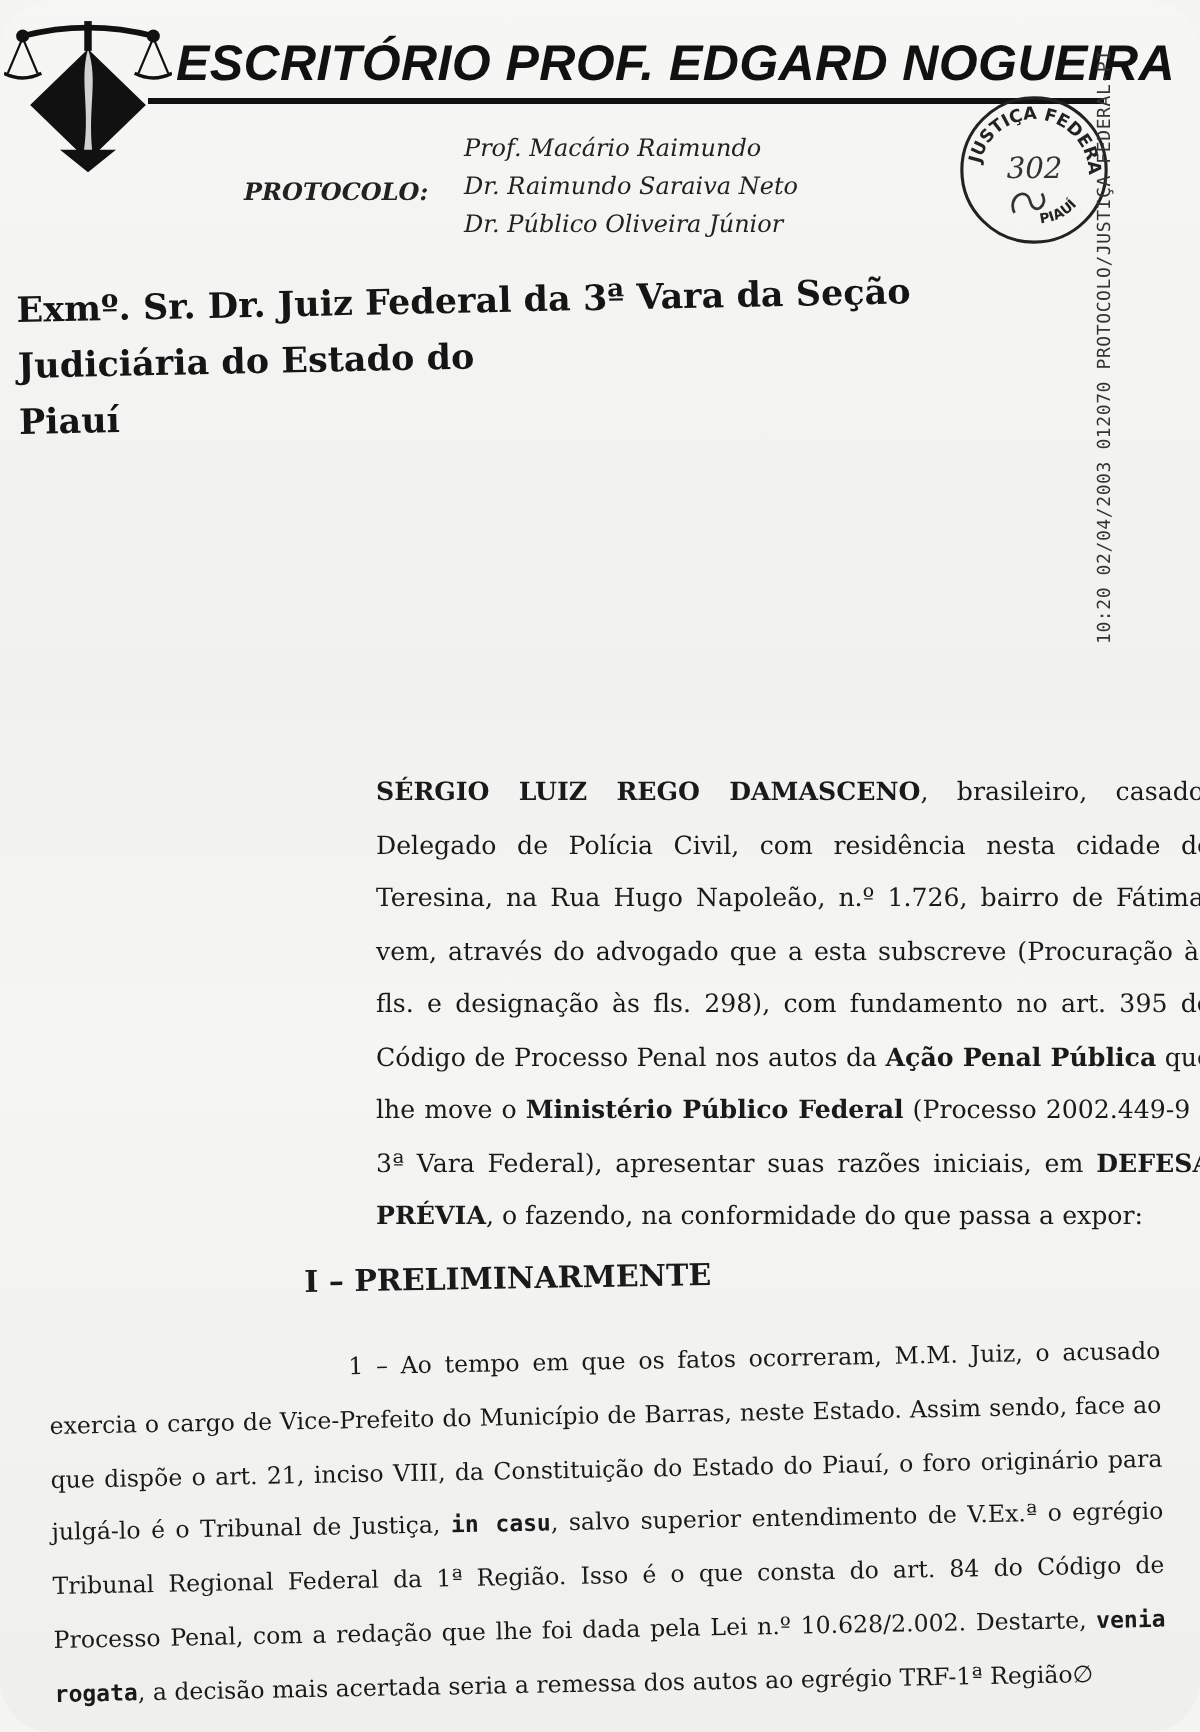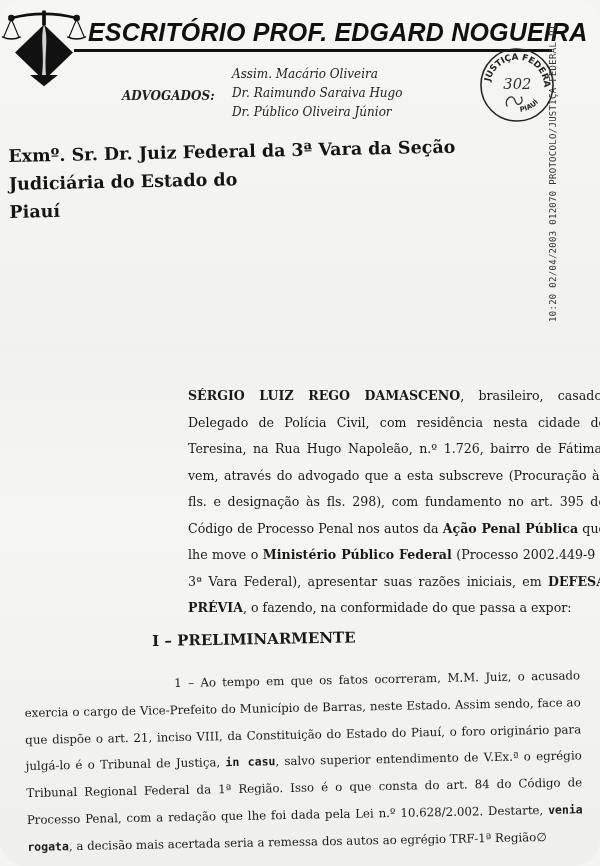--- a/index.html
+++ b/index.html
@@ -62,23 +62,23 @@
     <circle cx="80" cy="15" r="3.5" fill="#111"></circle>
     <path d="M10,16 L2,35 M10,16 L18,35" stroke="#111" stroke-width="1.2"></path>
     <path d="M0,35 Q10,40 20,35" stroke="#111" stroke-width="1.8" fill="none"></path>
     <path d="M80,16 L72,35 M80,16 L88,35" stroke="#111" stroke-width="1.2"></path>
     <path d="M70,35 Q80,40 90,35" stroke="#111" stroke-width="1.8" fill="none"></path>
   </svg>
 
   <div class="firm-title">ESCRITÓRIO PROF. EDGARD NOGUEIRA</div>
   <div class="firm-rule"></div>
 
-  <div class="advogados-label">ADVOGADOS:</div>
-  <div class="lawyer l1">Assim. Macário Oliveira</div>
-  <div class="lawyer l2">Dr. Raimundo Saraiva Hugo</div>
+  <div class="advogados-label">PROTOCOLO:</div>
+  <div class="lawyer l1">Prof. Macário Raimundo</div>
+  <div class="lawyer l2">Dr. Raimundo Saraiva Neto</div>
   <div class="lawyer l3">Dr. Público Oliveira Júnior</div>
 
   <svg class="stamp" viewBox="0 0 80 80">
     <defs>
       <path id="ringTop" d="M12,42 A28,28 0 0 1 68,42"></path>
       <path id="ringBot" d="M20,58 A28,28 0 0 0 62,58"></path>
     </defs>
     <circle cx="40" cy="40" r="37" fill="none" stroke="#222" stroke-width="1.6"></circle>
     <text font-family="DejaVu Sans, sans-serif" font-size="9" font-weight="bold" fill="#222">
       <textPath href="#ringTop" startOffset="6%">JUSTIÇA FEDERAL</textPath>

